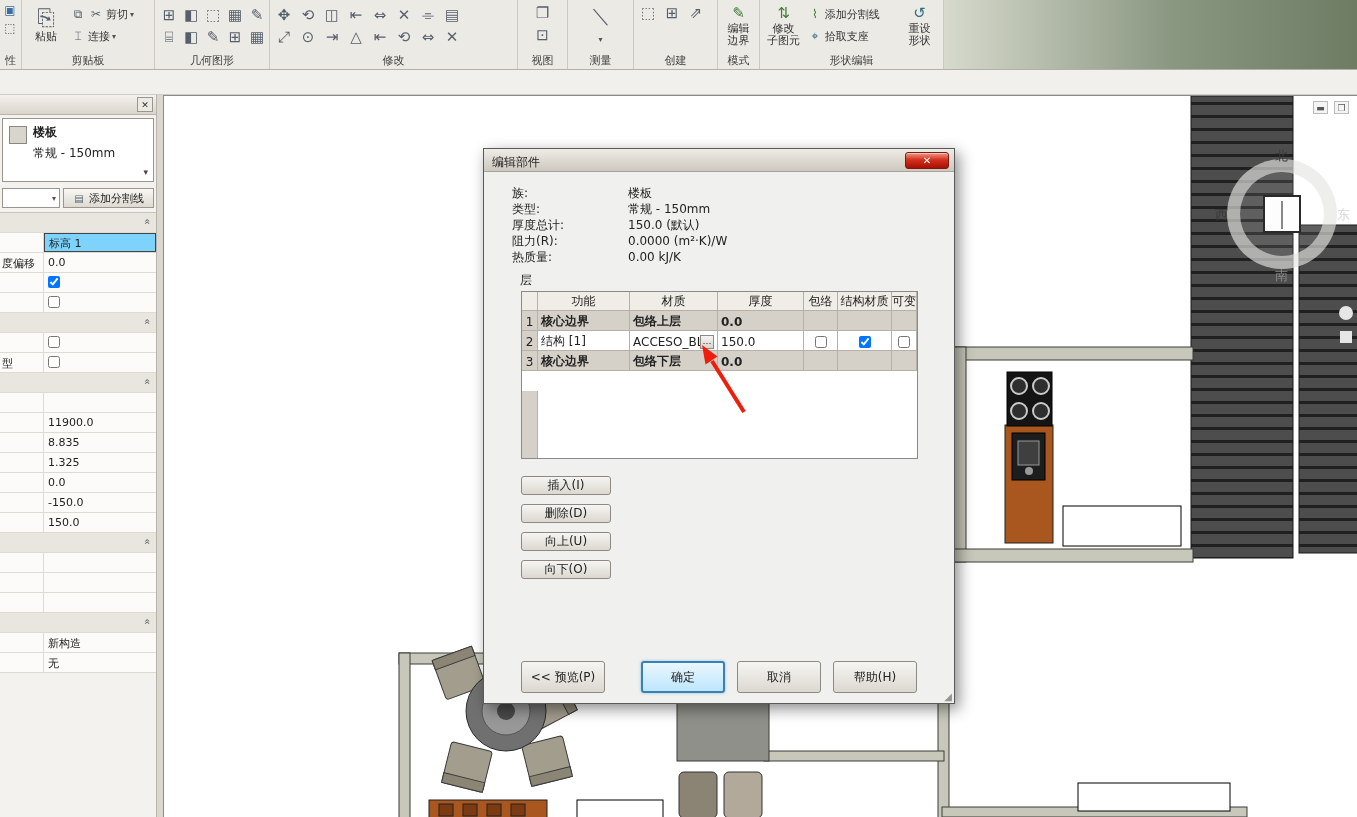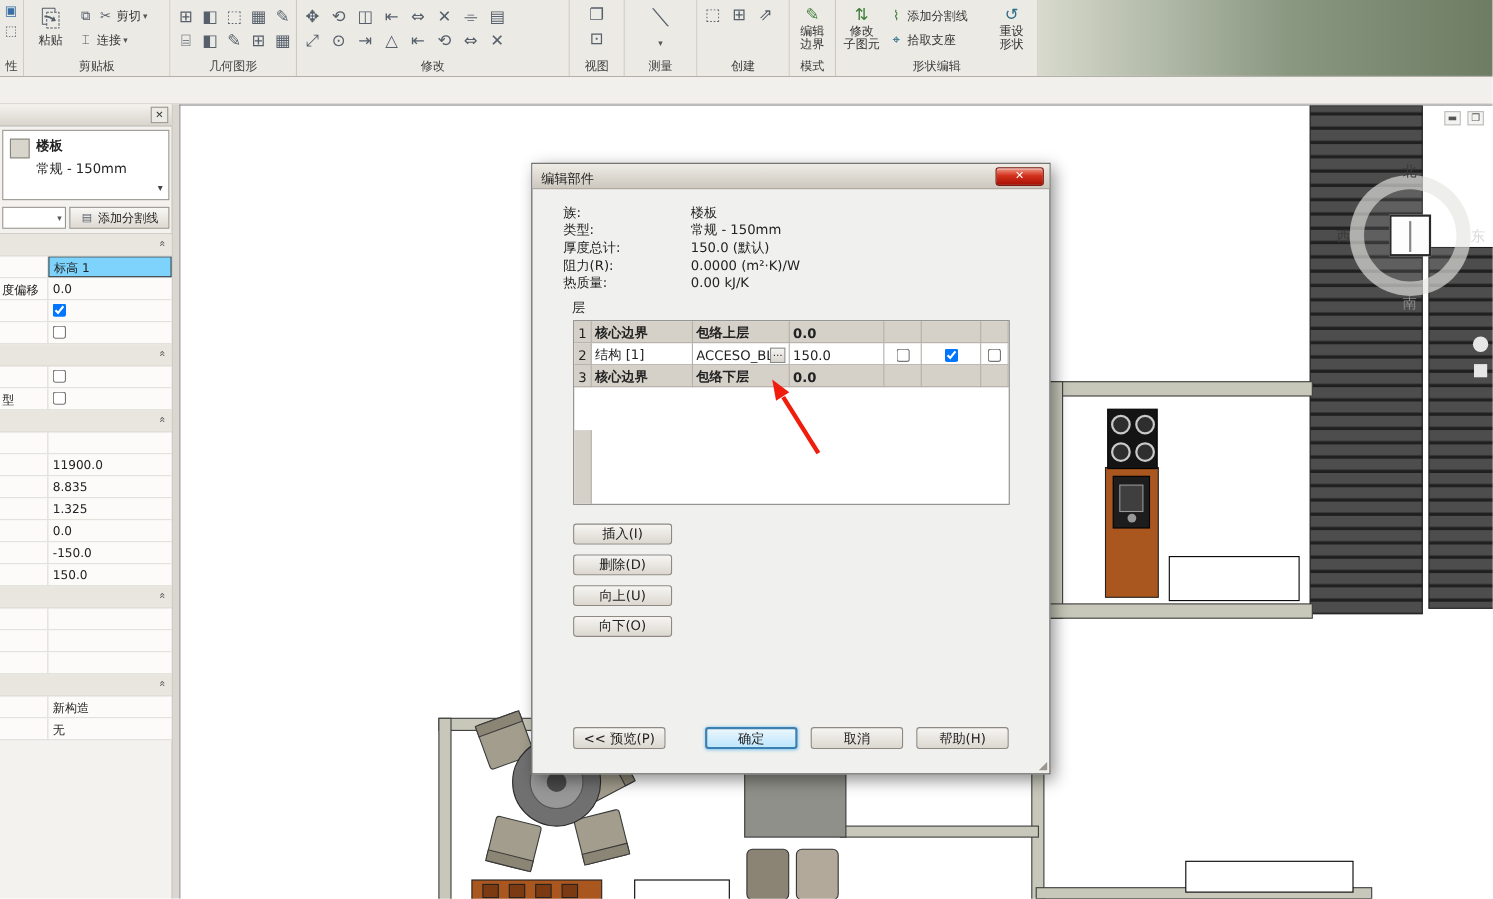--- a/index.html
+++ b/index.html
@@ -86,21 +86,21 @@
   .tcell.numc{background:#d5d1c9;justify-content:center;font-weight:normal;}
   .tcell.chkc{justify-content:center;}
   .tcell input[type=checkbox]{width:12px;height:12px;}
   .matwrap{display:flex;align-items:center;width:100%;}
   .matwrap span{flex:1;overflow:hidden;white-space:nowrap;}
   .dots-btn{flex:0 0 14px;height:14px;border:1px solid #8a8a8a;background:linear-gradient(#f6f5f2,#d9d5cd);font-size:9px;line-height:11px;text-align:center;cursor:pointer;}
   .tbl-fill{position:absolute;left:0;top:99px;bottom:0;width:16px;background:#d5d1c9;border-right:1px solid #b5b1aa;}
   .dlg-btnrow{position:absolute;left:37px;top:327px;display:flex;gap:9px;flex-direction:column;}
   .dbtn{width:90px;height:19px;border:1px solid #8e8a83;border-radius:3px;background:linear-gradient(#f6f5f2,#dcd8d0);font-size:12px;display:flex;align-items:center;justify-content:center;cursor:pointer;color:#222;}
   .dlg-footer{position:absolute;left:0;top:512px;width:472px;height:22px;}
-  .fbtn{position:absolute;height:20px;border:1px solid #8e8a83;border-radius:3px;background:linear-gradient(#f6f5f2,#dcd8d0);font-size:12px;display:flex;align-items:center;justify-content:center;cursor:pointer;}
+  .fbtn{position:absolute;height:32px;border:1px solid #8e8a83;border-radius:3px;background:linear-gradient(#f6f5f2,#dcd8d0);font-size:12px;display:flex;align-items:center;justify-content:center;cursor:pointer;}
   .fbtn.preview{left:37px;width:84px;}
   .fbtn.ok{left:157px;width:84px;border:2px solid #3c7fb1;background:linear-gradient(#eaf6fd,#bee6fd);box-shadow:0 0 3px #7ac3ef;}
   .fbtn.cancel{left:253px;width:84px;}
   .fbtn.help{left:349px;width:84px;}
   .grip{position:absolute;right:2px;bottom:1px;font-size:10px;color:#9a968e;}
 
   .annot{position:absolute;left:0;top:0;z-index:50;pointer-events:none;}
 </style>
 </head>
 <body>
@@ -459,20 +459,29 @@
     <div class="inf"><span class="il">族:</span><span>楼板</span></div>
     <div class="inf"><span class="il">类型:</span><span>常规 - 150mm</span></div>
     <div class="inf"><span class="il">厚度总计:</span><span>150.0 (默认)</span></div>
     <div class="inf"><span class="il">阻力(R):</span><span>0.0000 (m²·K)/W</span></div>
     <div class="inf"><span class="il">热质量:</span><span>0.00 kJ/K</span></div>
   </div>
 
   <div class="layers-lbl">层</div>
 
   <div class="tbl">
+    <div class="trow hdr">
+      <div class="tcell"></div>
+      <div class="tcell">功能</div>
+      <div class="tcell">材质</div>
+      <div class="tcell">厚度</div>
+      <div class="tcell">包络</div>
+      <div class="tcell">结构材质</div>
+      <div class="tcell">可变</div>
+    </div>
     <div class="trow core">
       <div class="tcell numc">1</div>
       <div class="tcell">核心边界</div>
       <div class="tcell">包络上层</div>
       <div class="tcell">0.0</div>
       <div class="tcell"></div>
       <div class="tcell"></div>
       <div class="tcell"></div>
     </div>
     <div class="trow" style="background:#fff;">

